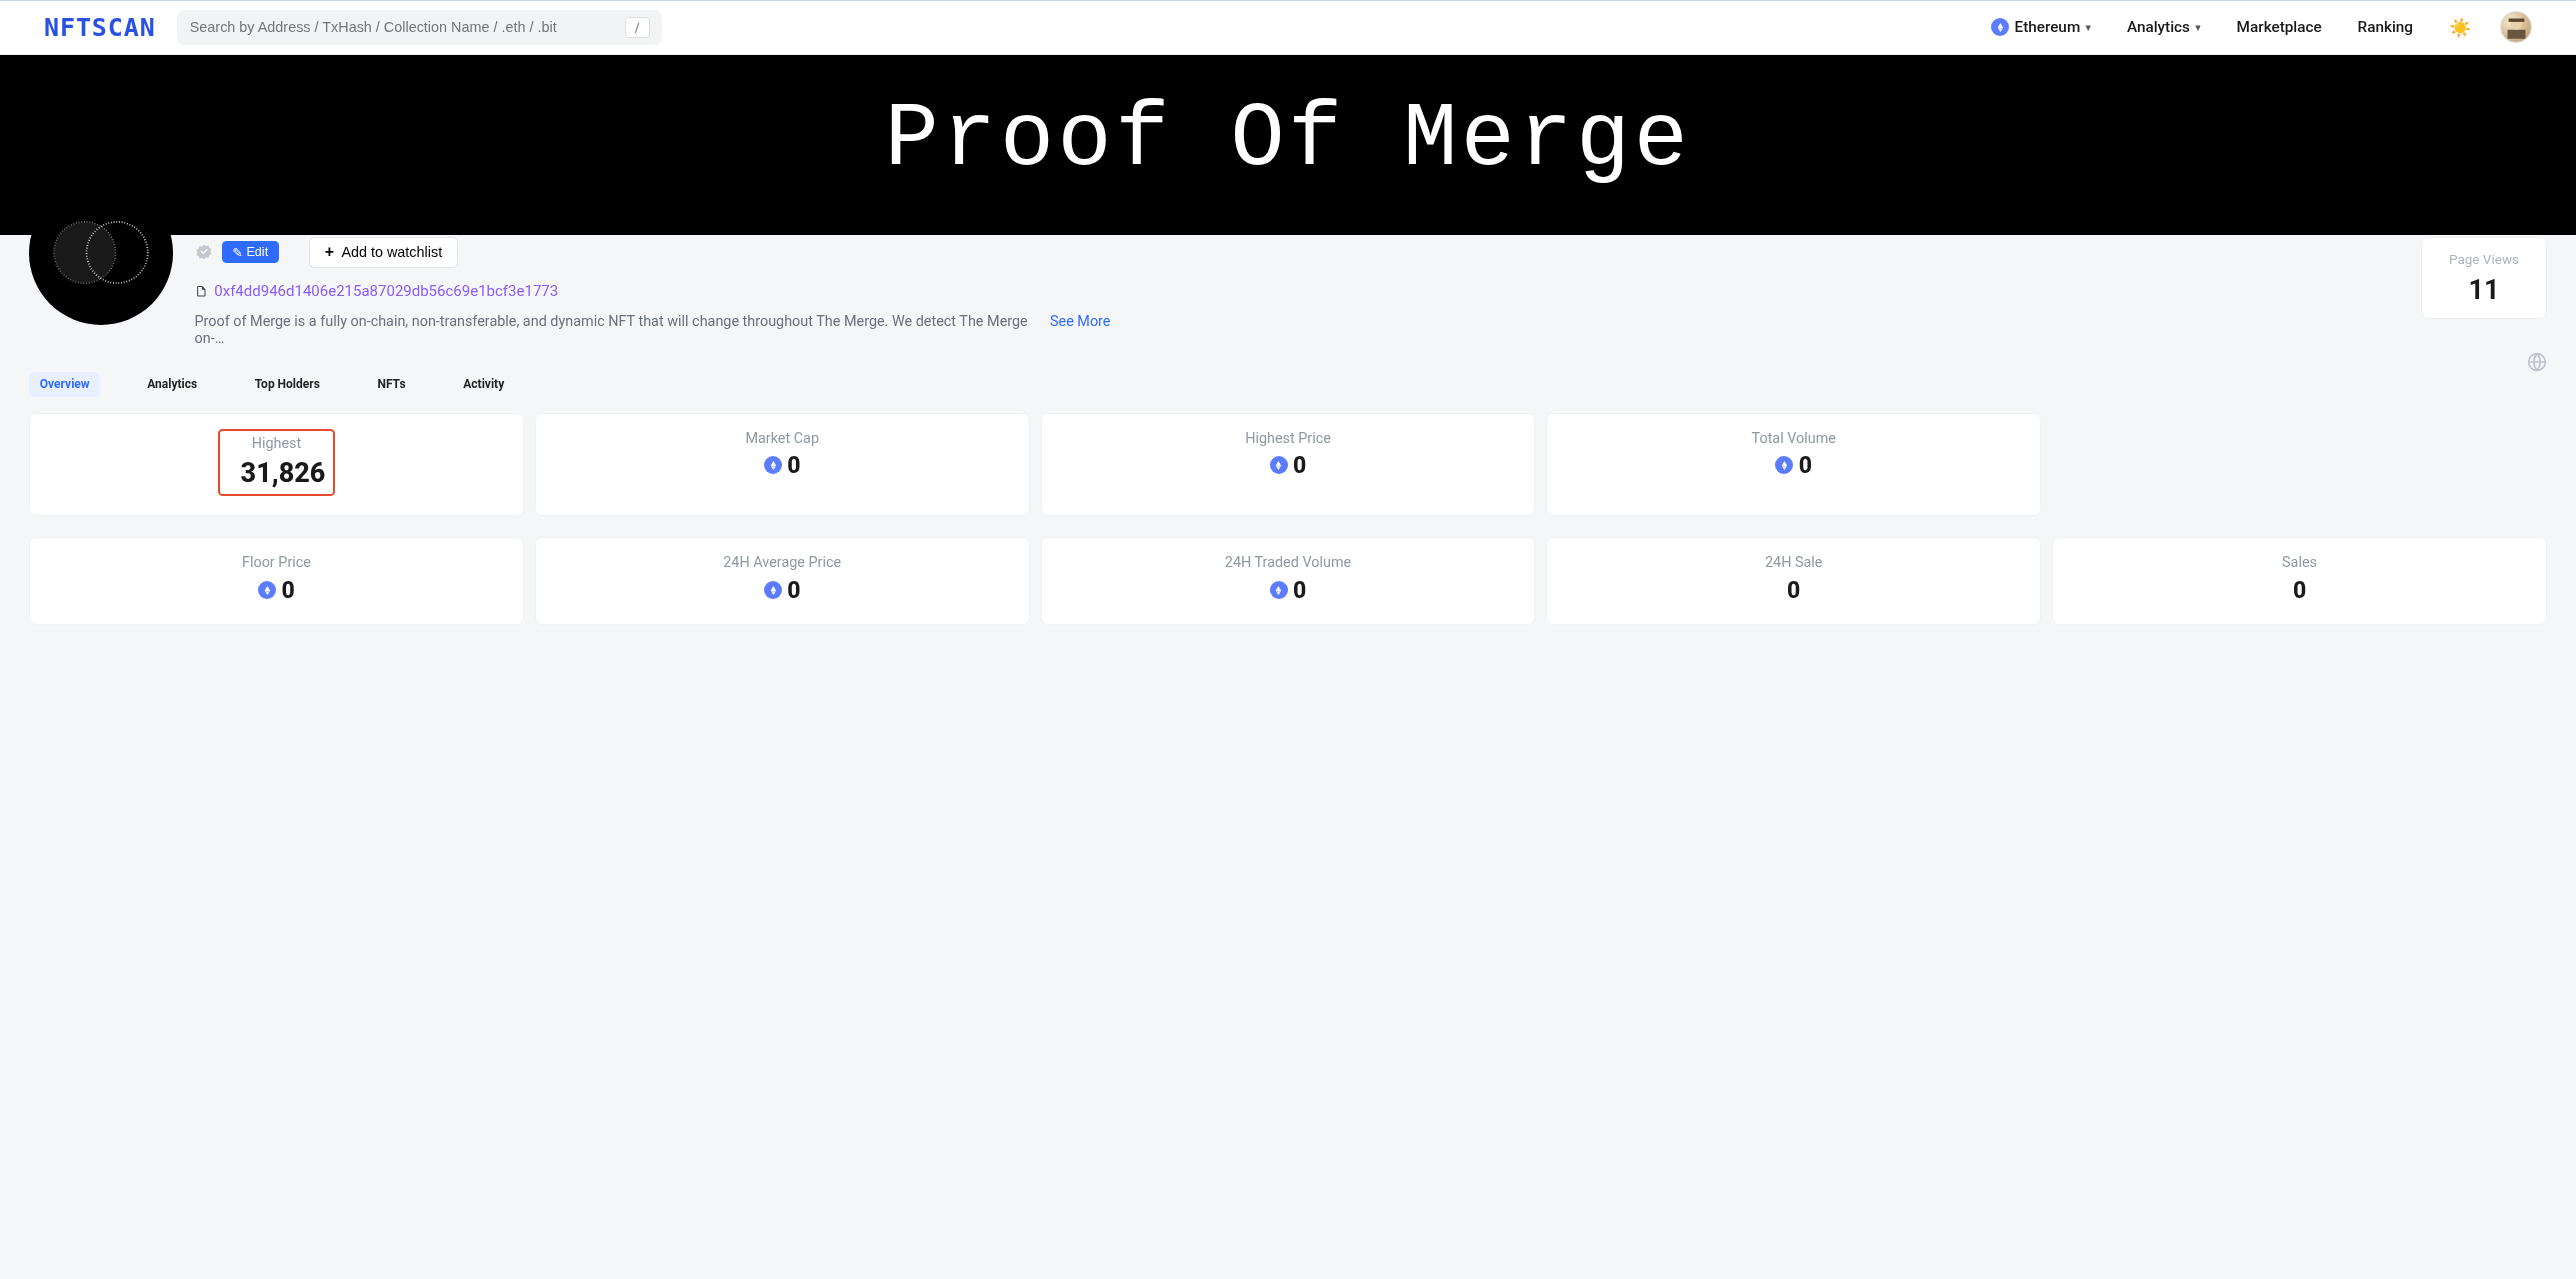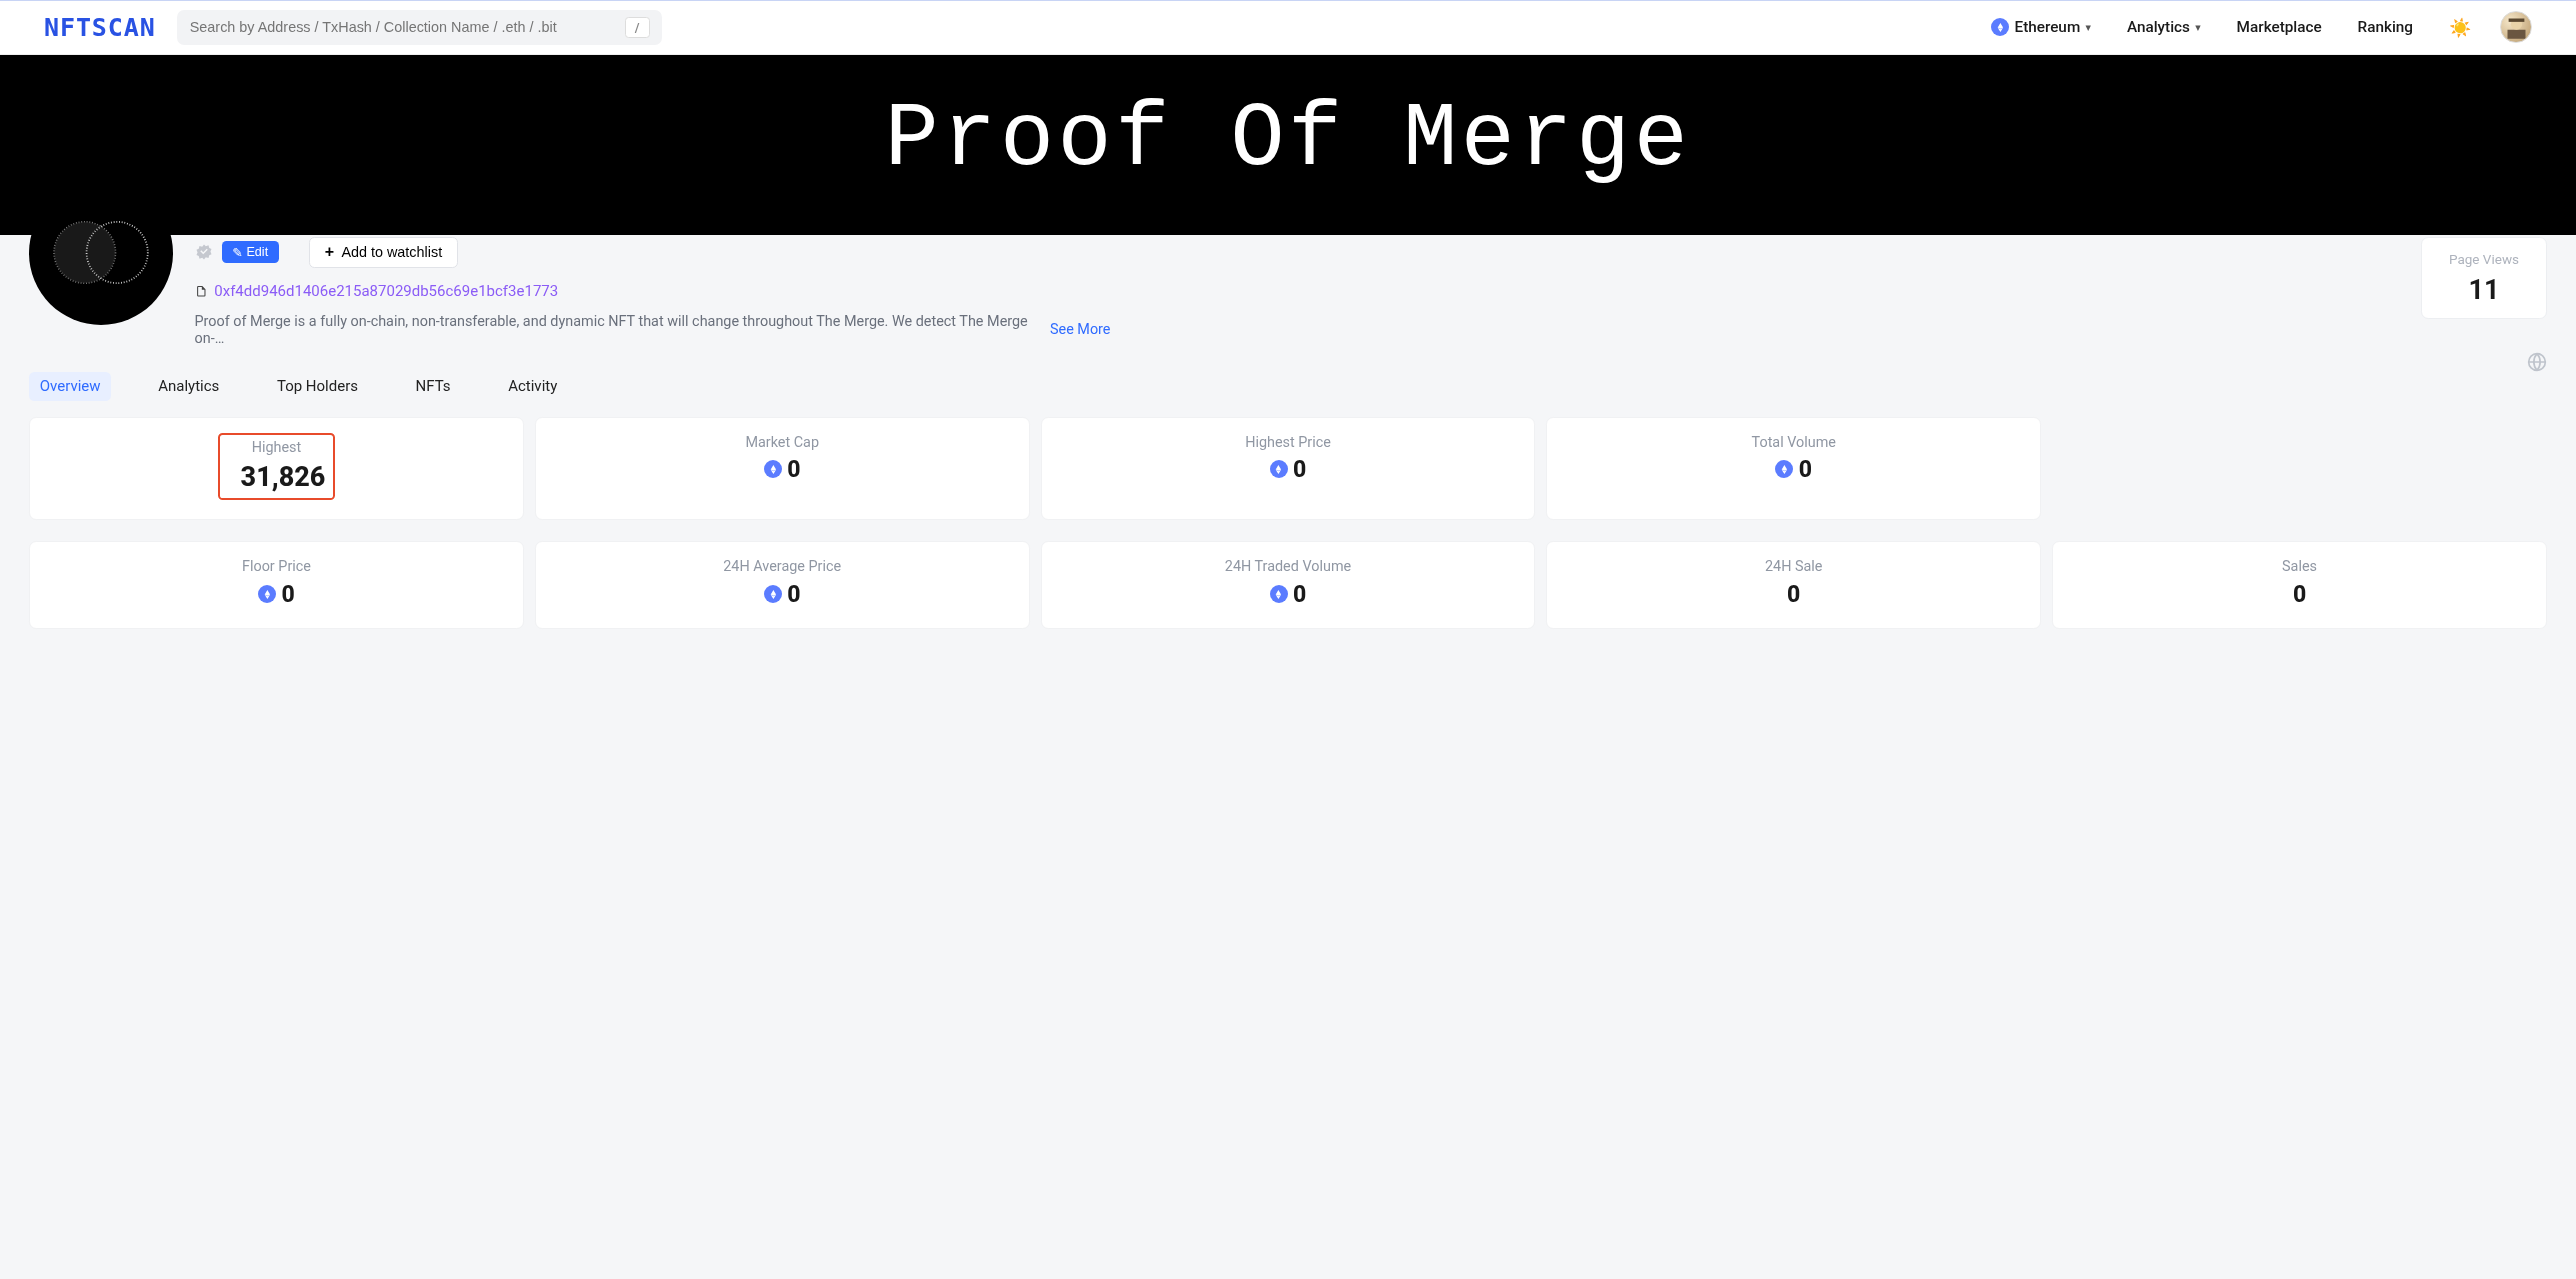--- a/index.html
+++ b/index.html
@@ -22,34 +22,34 @@
 .profile-row { display: flex; align-items: flex-start; padding: 0 29px; position: relative; margin-top: -54px; z-index: 2; }
 .avatar-circle { width: 144px; height: 144px; border-radius: 50%; background: #000; border: 0; display: flex; align-items: center; justify-content: center; overflow: hidden; flex-shrink: 0; }
 .avatar-circle svg { width: 108px; height: 81px; }
 .profile-body { flex: 1; padding-left: 21.5px; padding-top: 56px; }
 .profile-actions { display: flex; align-items: center; gap: 9px; }
 .verified-badge { width: 18px; height: 18px; color: #c5c8cf; }
 .edit-btn { background: #2f6bff; color: #fff; border: none; border-radius: 4.5px; padding: 3.6px 10.8px; font-size: 12.6px; font-weight: 500; cursor: pointer; display: flex; align-items: center; gap: 3.6px; }
 .watchlist-btn { background: #fff; border: 0.9px solid #e1e3e8; border-radius: 5.4px; padding: 5.4px 14.4px; font-size: 14.4px; cursor: pointer; display: flex; align-items: center; gap: 7.2px; margin-left: 21.5px; }
 .address-row { display: flex; align-items: center; gap: 7.2px; margin-top: 14.4px; font-size: 15px; color: #8b5cf6; }
 .doc-icon { width: 12.6px; height: 14.4px; color: #444; }
-.desc-row { display: flex; align-items: center; gap: 7.2px; margin-top: 12.6px; font-size: 14.4px; color: #6a707c; max-width: 916px; }
+.desc-row { display: flex; gap: 7.2px; margin-top: 12.6px; font-size: 14.4px; color: #6a707c; max-width: 916px; }
 .see-more { color: #2f6bff; cursor: pointer; white-space: nowrap; }
 
 .pageviews-box { background: #fff; border: 0.9px solid #eceef1; border-radius: 7.2px; padding: 12.6px 27px; text-align: center; margin-top: 56px; margin-left: auto; flex-shrink: 0; }
 .pageviews-box .lbl { color: #aeb3bd; font-size: 13.5px; margin-bottom: 7.2px; }
 .pageviews-box .val { font-size: 27px; font-weight: 700; }
 
 .globe-wrap { position: absolute; right: 29px; top: 171px; color: #bfc4cc; }
 .globe-wrap svg { width: 20px; height: 20px; }
 
 .content-wrap { position: relative; }
 
 .tabs { display: flex; gap: 36px; padding: 25px 29px 16px; }
-.tab { font-size: 15px; font-weight: 400; cursor: pointer; color: #222; padding: 5.4px 10.8px; border-radius: 5.4px; }
+.tab { font-size: 12px; font-weight: 700; cursor: pointer; color: #222; padding: 5.4px 10.8px; border-radius: 5.4px; }
 .tab.active { background: #e8efff; color: #2f6bff; }
 
 .stats-grid { display: grid; grid-template-columns: repeat(5, 1fr); gap: 10.8px; padding: 0 29px 21.5px; }
 .stat-card { background: #fff; border-radius: 7.2px; padding: 16px 18px 20px; text-align: center; border: 0.9px solid #f0f1f3; }
 .stat-card.highlighted .inner { outline: 2.7px solid #e84b2b; outline-offset: -1.8px; border-radius: 3.6px; padding: 5.4px 9px; display: inline-block; }
 .stat-label { color: #9097a3; font-size: 14.4px; margin-bottom: 5.4px; font-weight: 400; }
 .stat-value { font-size: 23px; font-weight: 800; display: flex; align-items: center; justify-content: center; gap: 5.4px; }
 .eth-badge { width: 18px; height: 18px; background: #5b7cff; border-radius: 50%; display: inline-flex; align-items: center; justify-content: center; }
 .eth-badge svg { width: 10.8px; height: 10.8px; fill: #fff; }
 .highlighted .stat-value { font-size: 27px; margin-left: 13px; }

